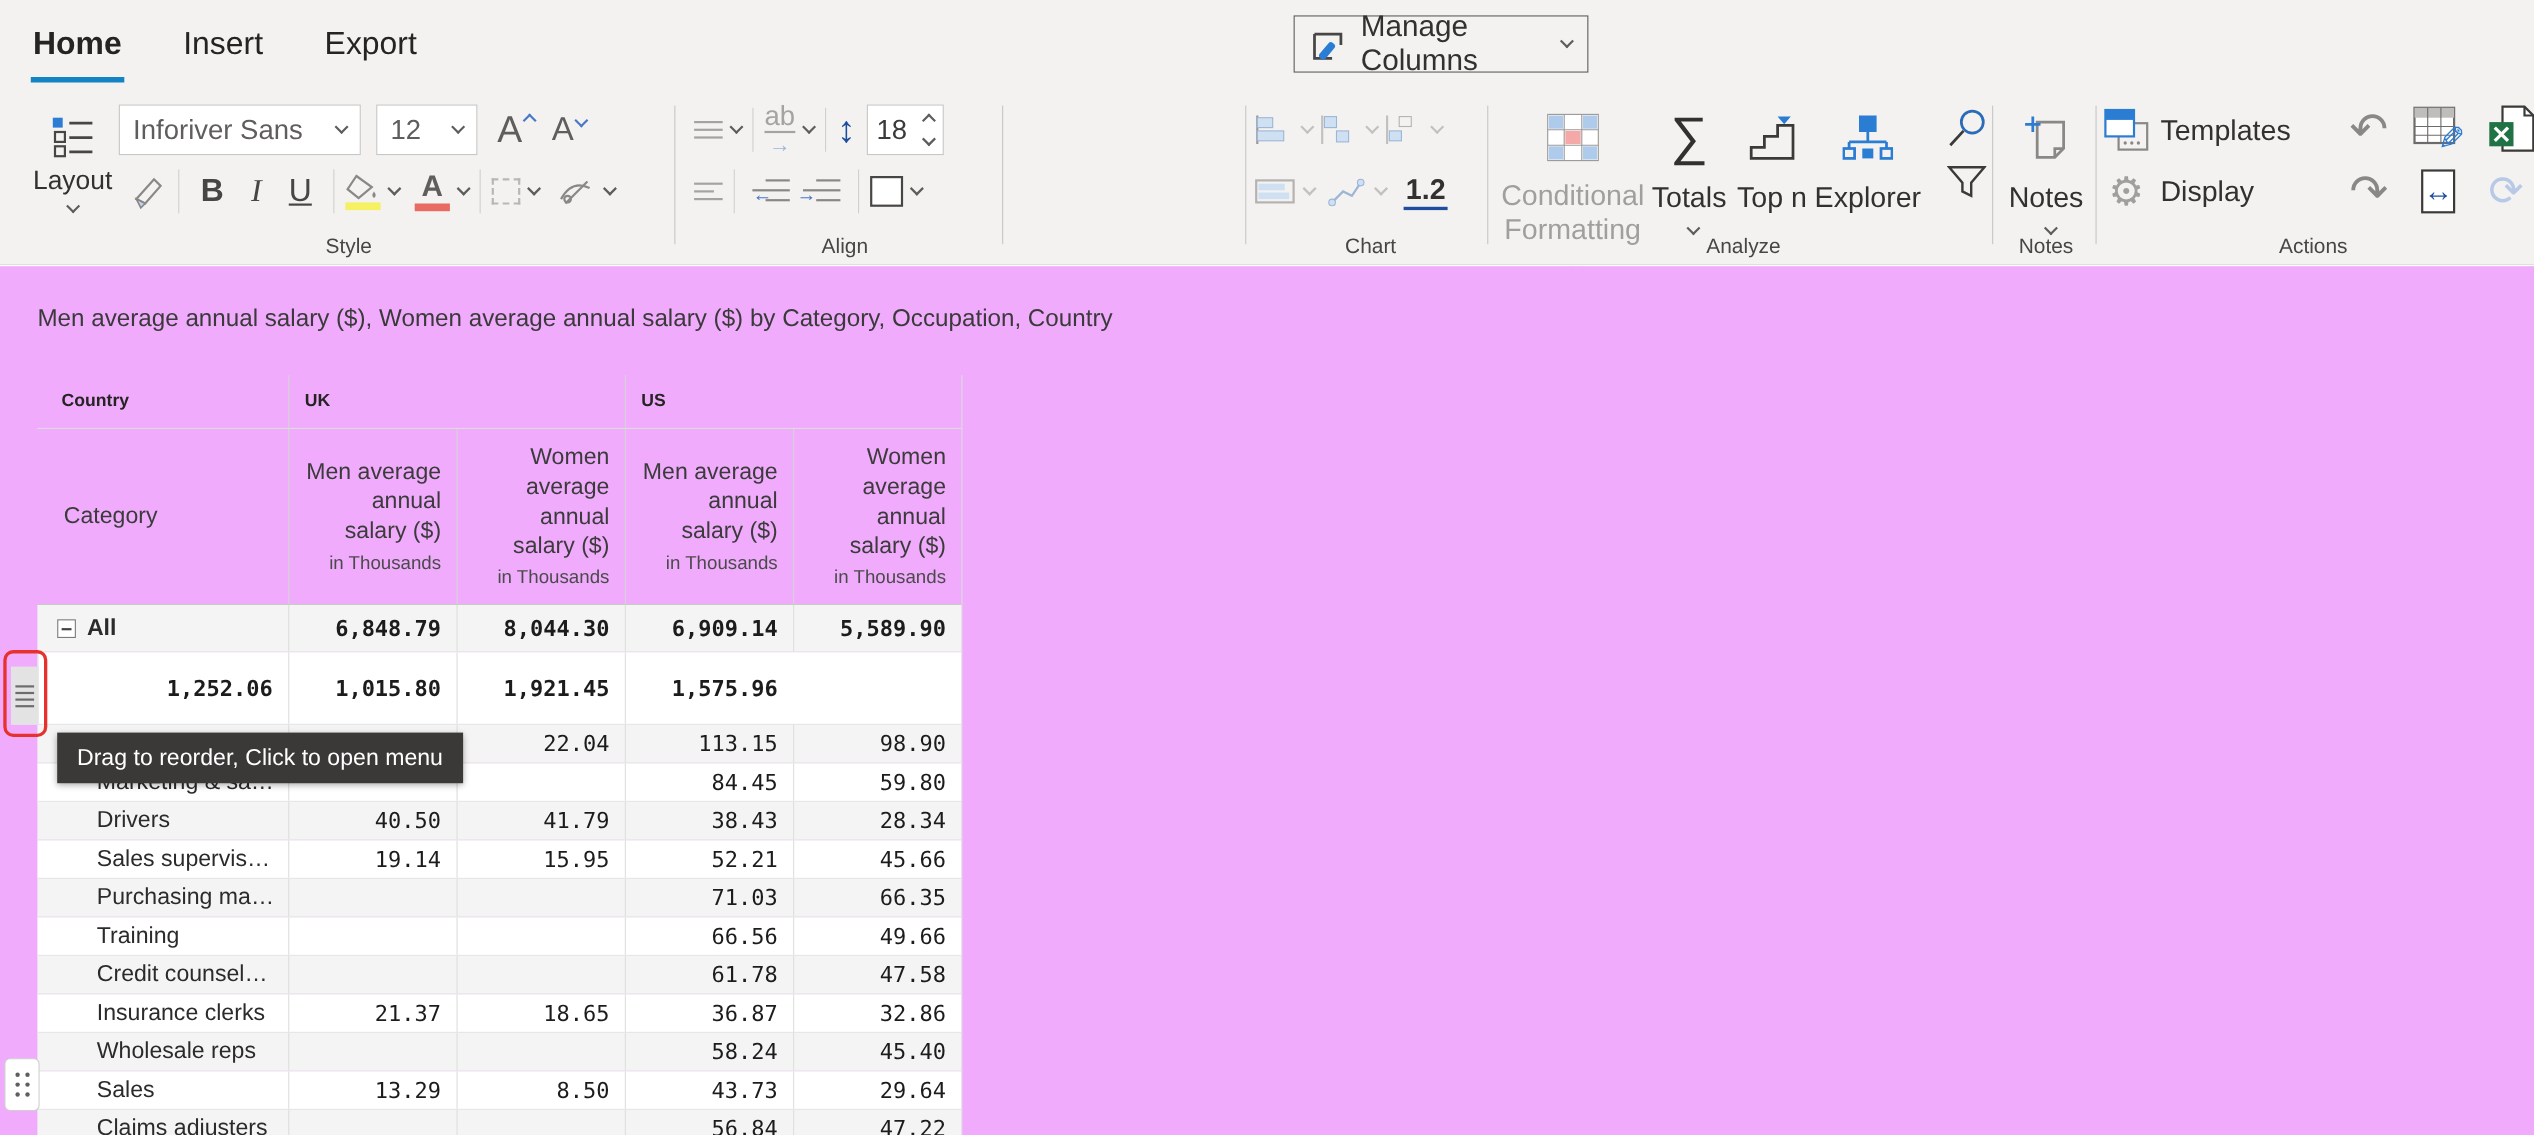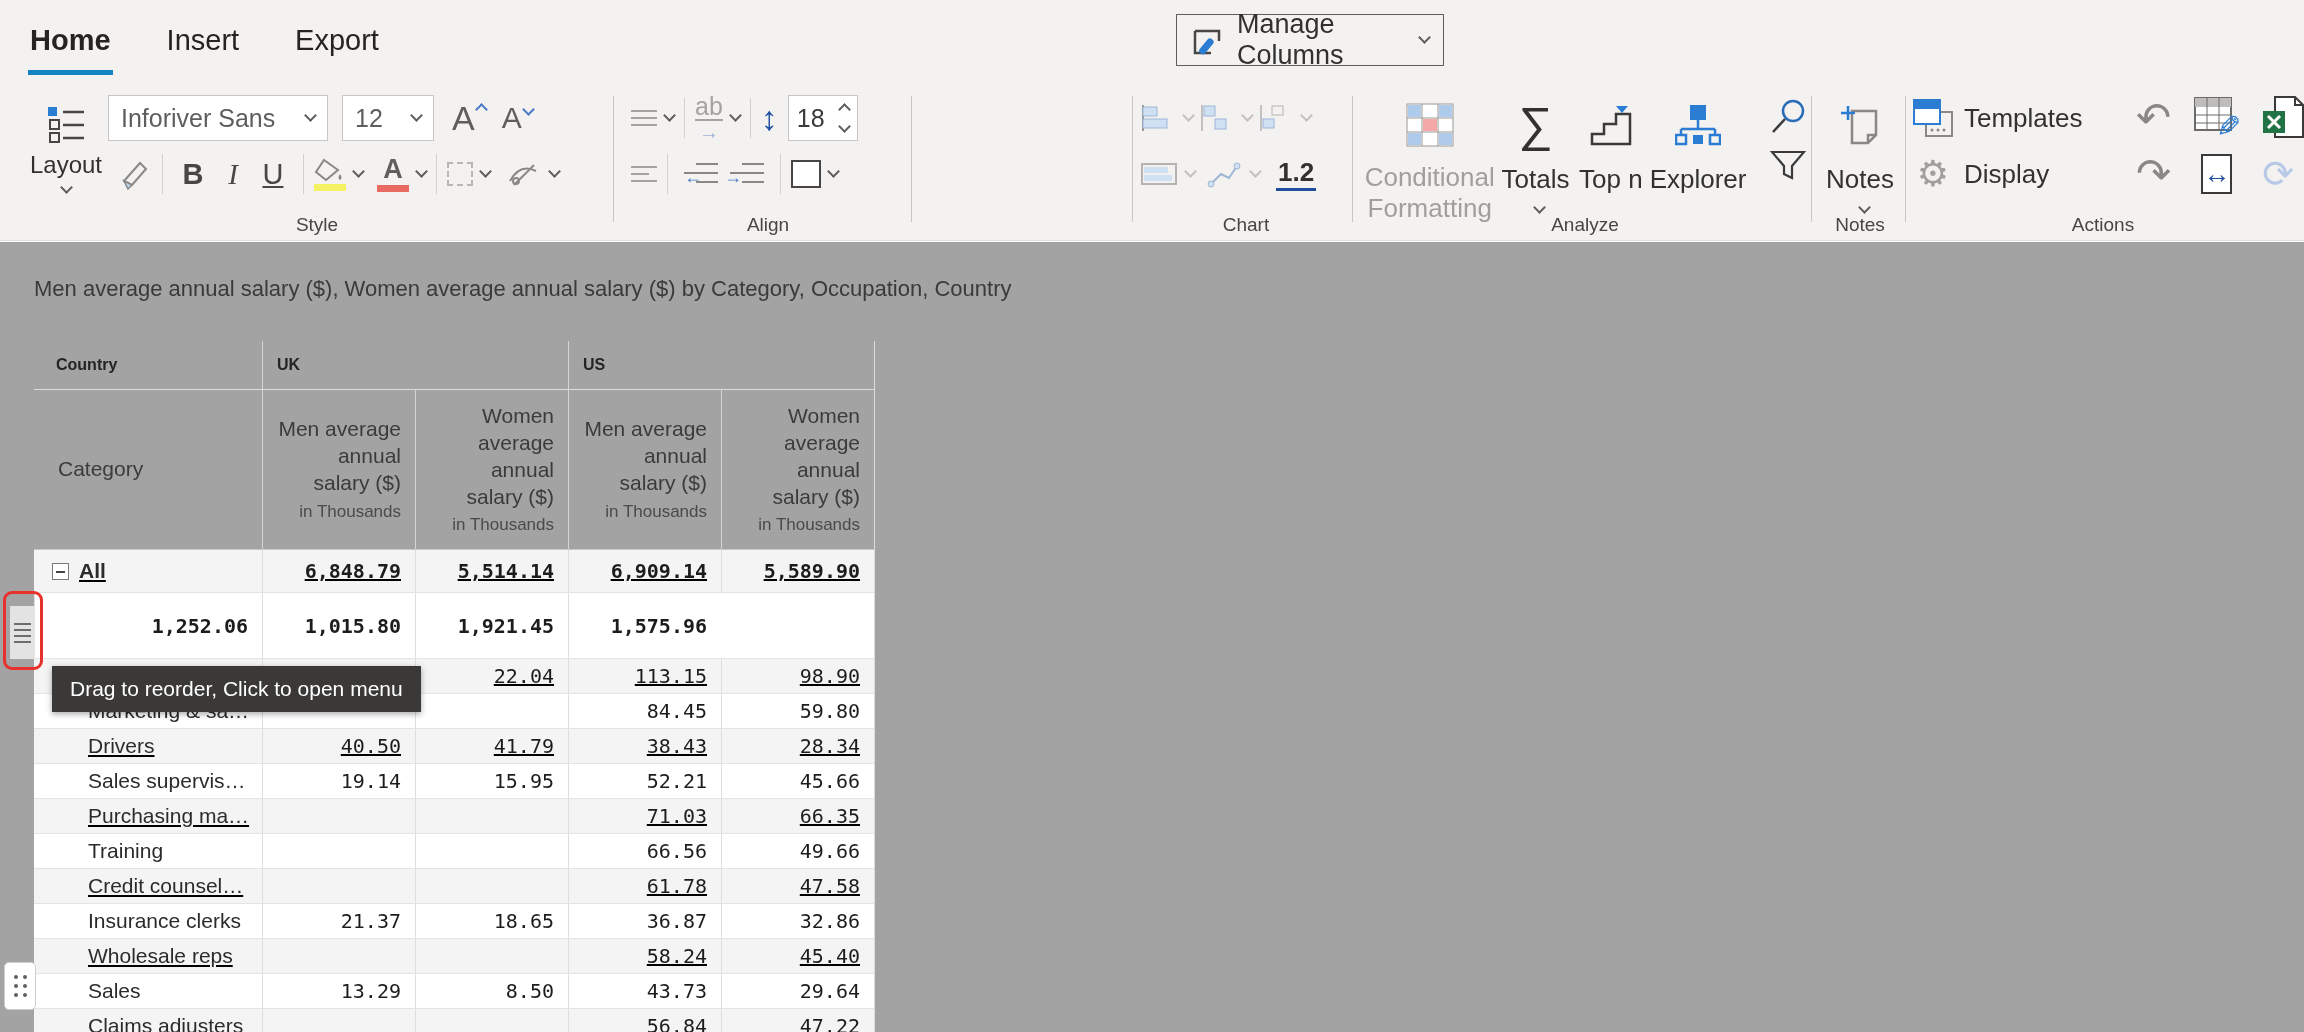--- a/index.html
+++ b/index.html
@@ -92,40 +92,40 @@
   .act-lab { font-size:26px; color:#323130; margin-left:10px; width:150px; }
   .uglyph { font-size:42px; color:#8a8886; line-height:1; width:56px; text-align:center; }
   .resize-box { width:40px; height:40px; border:2px solid #3b3a39; display:flex; align-items:center;
     justify-content:center; font-size:27px; font-weight:bold; color:#1f4e9e; background:#fff; margin:0 8px; }
   .refresh { font-size:38px; color:#b7c9e6; line-height:1; width:46px; text-align:center; }
   .gridpencil { position:relative; width:46px; height:44px; }
   .gridpencil .pen { position:absolute; right:-4px; bottom:-4px; color:#2b7cd3; font-size:30px;
     transform:scaleX(-1); }
   .excel { position:relative; width:52px; height:46px; }
   
-  .canvas { position:absolute; left:0; top:242px; width:2304px; height:790px; background:#a3a3a3; }
+  .canvas { position:absolute; left:0; top:242px; width:2304px; height:790px; background:#f0abfc; }
   .page-title { position:absolute; left:34px; top:34px; font-size:22px; color:#3a3a3a; }
   .pivot { position:absolute; left:34px; top:99px; width:841px;
     border-right:1px solid #dcdcdc; }
   .hrow1 { display:grid; grid-template-columns:228px 306px 307px; height:49px;
     border-bottom:1px solid #dcdcdc; }
   .hrow1 .hc { display:flex; align-items:center; font-weight:bold; font-size:16px; color:#252423;
     padding-left:22px; }
   .hrow1 .hc + .hc { border-left:1px solid #d4d4d4; padding-left:14px; }
   .hrow2 { display:grid; grid-template-columns:228px 153px 153px 153px 153px; height:160px;
     border-bottom:1px solid #c9c9c9; }
   .hrow2 .hc { border-left:1px solid #d4d4d4; display:flex; flex-direction:column;
     justify-content:center; align-items:flex-end; text-align:right; padding:0 14px;
     font-size:21px; color:#3b3b3b; line-height:1.28; }
   .hrow2 .hc:first-child { border-left:none; align-items:flex-start; text-align:left;
     justify-content:center; padding-left:24px; }
   .hrow2 .sub { font-size:17px; color:#4a4a4a; margin-top:4px; }
   .trow { display:grid; grid-template-columns:228px 153px 153px 153px 153px; height:35px;
     border-bottom:1px solid #e4e4e4; background:#fff; }
-  .trow.shade { background:#f4f4f4;text-decoration:underline; }
+  .trow.shade { background:#f4f4f4; }
   .trow.all-row { height:43px; }
   .trow.group-row { height:66px; }
   .trow.bold { font-weight:bold; }
   .cell { display:flex; align-items:center; }
   .vcell { justify-content:flex-end; padding-right:14px; border-left:1px solid #dedede;
     font-family:"DejaVu Sans Mono", monospace; font-size:20px; color:#1c1c1c; }
   .lcell { padding-left:18px; font-size:21px; color:#2b2b2b; }
   .lspace { width:36px; flex:none; }
   .collapse { width:17px; height:17px; border:1px solid #7a7a7a; position:relative;
     margin-right:10px; flex:none; background:#fff; cursor:pointer; }
@@ -538,21 +538,21 @@
         <span class="sub">in Thousands</span>
       </div>
     </div>
     <div id="grid-body">
         <div class="trow shade bold all-row">
           <div class="cell lcell">
             <span class="collapse"></span>
             <span>All</span>
           </div>
           <div class="cell vcell">6,848.79</div>
-          <div class="cell vcell">5,514.14</div>
+          <div class="cell vcell">8,044.30</div>
           <div class="cell vcell">6,909.14</div>
           <div class="cell vcell">5,589.90</div>
         </div>
         <div class="trow bold group-row">
           <div class="cell vcell">1,252.06</div>
           <div class="cell vcell">1,015.80</div>
           <div class="cell vcell">1,921.45</div>
           <div class="cell vcell">1,575.96</div>
         </div>
         <div class="trow shade">

